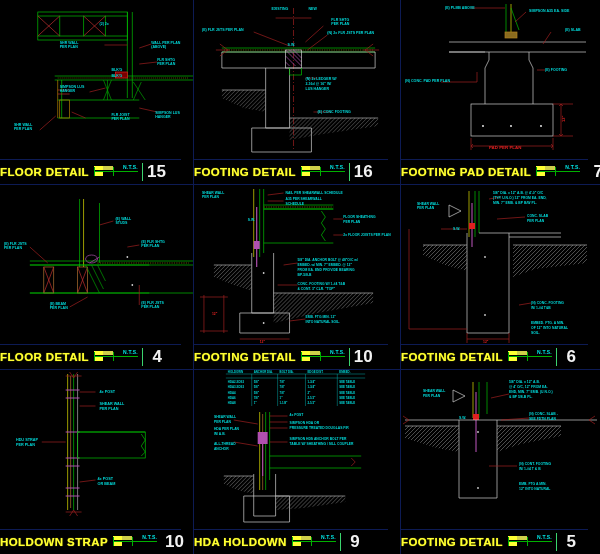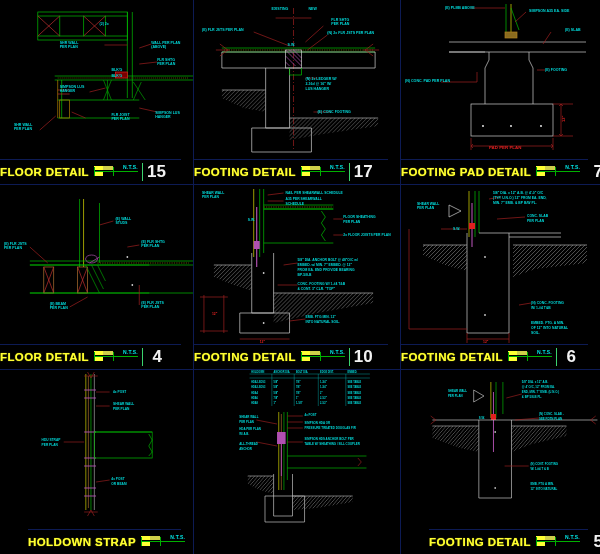--- a/index.html
+++ b/index.html
@@ -17,21 +17,21 @@
     display:grid;
     grid-template-columns:194px 207px 199px;
     grid-template-rows:185px 185px 184px;
   }
   .cell{
     position:relative;overflow:hidden;
     border-right:1px solid #0d1b54;
     border-bottom:1px solid #0d1b54;
   }
   .cell.c3{border-right:none;}
-  .cell.r3{border-bottom:none;margin-left:28px;}
+  .cell.r3{border-bottom:none;}
   .draw{
     position:absolute;left:0;top:0;right:0;bottom:24px;
   }
   .draw svg{display:block;width:100%;height:100%;}
 
   
   .titlebar{
     position:absolute;left:0;right:12px;bottom:0;height:24px;
     display:flex;align-items:center;justify-content:flex-start;
     gap:0px;
@@ -242,21 +242,21 @@
         <span class="scalebar">
           <span class="blk"></span>
             <span class="blk2"></span>
             <span class="wht"></span>
           <span class="line"></span>
             <span class="tick" style="left:0"></span>
             <span class="tick" style="left:19px"></span>
           <span class="nts">N.T.S.</span>
         </span>
         <span class="divv"></span>
-        <span class="dnum">17</span>
+        <span class="dnum">16</span>
       </div>
     </div>
 
     <div class="cell c3 r1">
       <div class="draw">
         <svg viewBox="0 0 199 160" preserveAspectRatio="none">
           <g fill="none" stroke-width="0.7">
 
             <line x1="105" y1="4" x2="105" y2="36" stroke="#00c000"></line>
             <line x1="110" y1="4" x2="110" y2="36" stroke="#e0e000"></line>
@@ -734,20 +734,34 @@
             <text x="20" y="75">ALL-THREAD</text>
               <text x="20" y="80">ANCHOR</text>
             <text x="96" y="46">4x POST</text>
             <text x="96" y="54">SIMPSON HDA OR</text>
             <text x="96" y="59">PRESSURE TREATED DOUGLAS FIR</text>
             <text x="96" y="70">SIMPSON HDS ANCHOR BOLT PER</text>
             <text x="96" y="75">TABLE W/ SHEATHING / SILL COUPLER</text>
           </g>
         </svg>
       </div>
+      <div class="titlebar">
+        <span class="dtitle">HDA HOLDOWN</span>
+        <span class="scalebar">
+          <span class="blk"></span>
+            <span class="blk2"></span>
+            <span class="wht"></span>
+          <span class="line"></span>
+            <span class="tick" style="left:0"></span>
+            <span class="tick" style="left:19px"></span>
+          <span class="nts">N.T.S.</span>
+        </span>
+        <span class="divv"></span>
+        <span class="dnum">9</span>
+      </div>
     </div>
 
     <div class="cell c3 r3">
       <div class="draw">
         <svg viewBox="0 0 199 160" preserveAspectRatio="none">
           <defs>
             <pattern id="soil5" width="4" height="4" patternUnits="userSpaceOnUse">
               <path d="M0 4 L4 0" stroke="#9a9a9a" stroke-width="0.5"></path>
               <path d="M-1 1 L1 -1" stroke="#9a9a9a" stroke-width="0.5"></path>
             </pattern>

